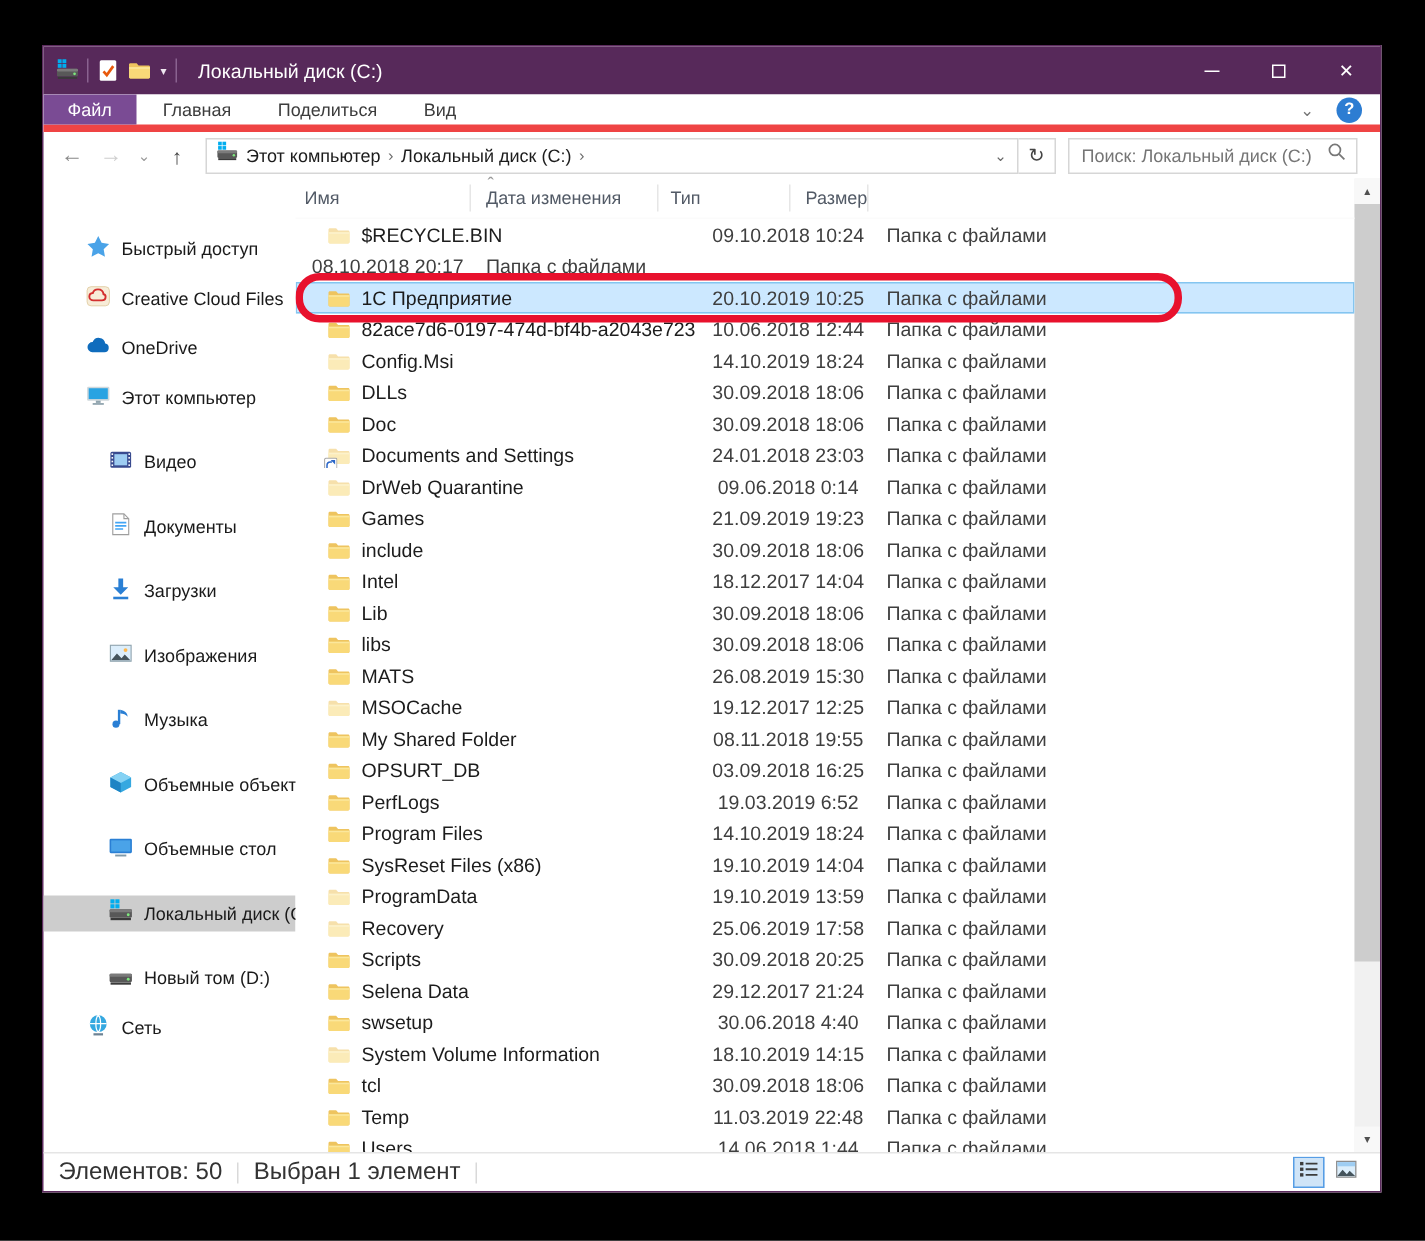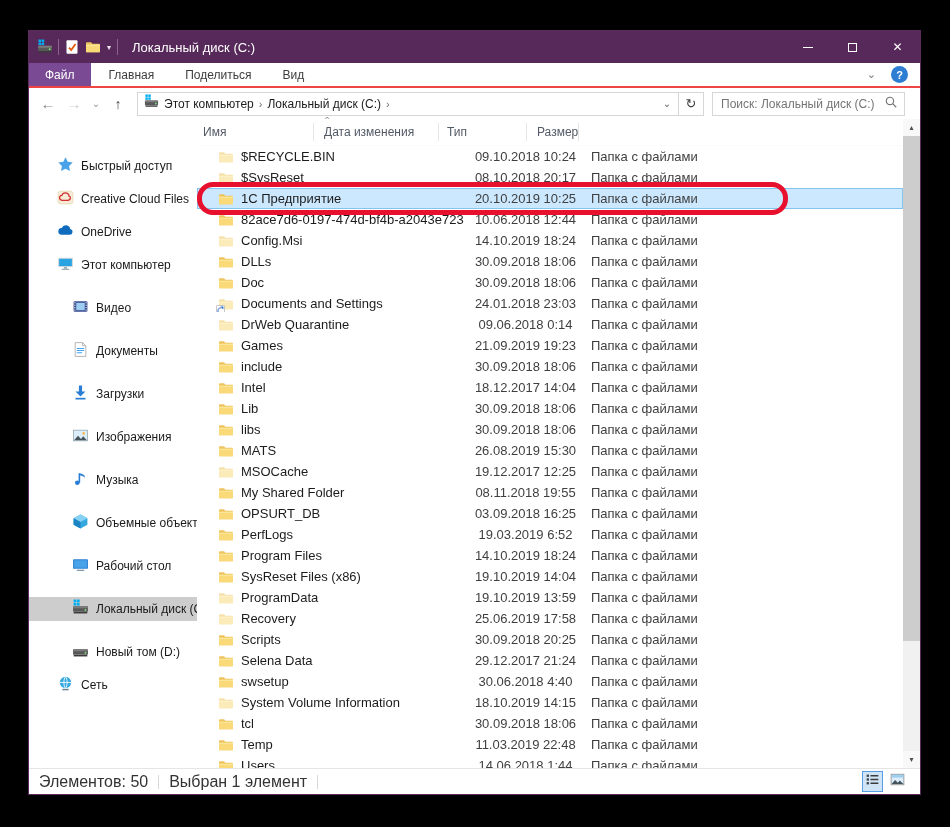--- a/index.html
+++ b/index.html
@@ -14,21 +14,21 @@
   .qat svg { width:16px; height:16px; display:block; }
   .qat-sep { width:1px; height:16px; background:#8a6390; }
   .qat-caret { font-size:8px; color:#efe6f0; padding:0 1px; }
   .tb-title { margin-left:14px; font-size:13px; color:#fff; white-space:nowrap; }
   .controls { margin-left:auto; display:flex; height:32px; }
   .ctrl { width:45px; height:32px; display:flex; align-items:center; justify-content:center; color:#fff; font-size:12px; }
   .min-glyph { width:10px; height:1px; background:#fff; }
   .max-glyph { width:9px; height:9px; border:1px solid #fff; }
 
   
-  .tabsrow { height:25px; background:#fff; display:flex; align-items:stretch; border-bottom:2px solid #ef4444; flex:0 0 auto; }
+  .tabsrow { height:25px; background:#fff; display:flex; align-items:stretch; border-bottom:5px solid #ef4444; flex:0 0 auto; }
   .tab { display:flex; align-items:center; padding:0 16px; font-size:12px; color:#3c3c3c; }
   .tab.active { background:var(--filetab,#7a4b94); color:#fff; }
   .tab:not(.active) { padding:0 13px; margin-left:5px; }
   .tabs-right { margin-left:auto; display:flex; align-items:center; gap:15px; padding-right:12px; }
   .ribbon-chevron { color:#777; font-size:11px; }
   .help-circle { width:17px; height:17px; border-radius:50%; background:#2d7dd2; color:#fff; font-size:11px; font-weight:bold; display:flex; align-items:center; justify-content:center; }
 
   
   .addressrow { height:31px; display:flex; align-items:center; padding:0 15px 0 6px; flex:0 0 auto; }
   .nav-btn { width:26px; text-align:center; font-size:15px; }
@@ -280,21 +280,21 @@
               <path d="M8 8.5v6L1.5 11V5z" fill="#1d84c4"></path>
             </svg></span>
           <span>Объемные объект</span>
         </div>
         <div class="side-item lvl1">
           <span><svg viewBox="0 0 16 16">
               <rect x="1" y="3" width="14" height="9" rx="0.8" fill="#2a7fd4"></rect>
               <rect x="2" y="4" width="12" height="7" fill="#4aa3e8"></rect>
               <rect x="4.5" y="12.9" width="7" height="1.2" fill="#7f9aaa"></rect>
             </svg></span>
-          <span>Рабочий стол</span>
+          <span>Объемные стол</span>
         </div>
         <div class="side-item lvl1 selected">
           <span><svg viewBox="0 0 16 16">
               <g fill="#00adef">
                 <rect x="1.5" y="0.5" width="2.6" height="2.6"></rect>
                 <rect x="4.6" y="0.5" width="2.6" height="2.6"></rect>
                 <rect x="1.5" y="3.6" width="2.6" height="2.6"></rect>
                 <rect x="4.6" y="3.6" width="2.6" height="2.6"></rect>
               </g>
               <rect x="1" y="6.8" width="14" height="5.2" rx="0.8" fill="#585858"></rect>
@@ -342,30 +342,20 @@
                   <path d="M1 5.8h14v1.1H1z" fill="#fbe79c"></path>
                 </svg>
               </span>
               <span>$RECYCLE.BIN</span>
             </span>
             <span class="cell-date">09.10.2018 10:24</span>
             <span class="cell-type">Папка с файлами</span>
             <span class="cell-size"></span>
           </div>
           <div class="row">
-            <span class="cell-name">
-              <span class="ficon dim">
-                <svg viewBox="0 0 16 16">
-                  <path d="M1 4.1c0-.5.4-.9.9-.9h4.2l1.3 1.5h6.7c.5 0 .9.4.9.9v6.8c0 .5-.4.9-.9.9H1.9c-.5 0-.9-.4-.9-.9z" fill="#eec45f"></path>
-                  <path d="M1 5.8h14v6.6c0 .5-.4.9-.9.9H1.9c-.5 0-.9-.4-.9-.9z" fill="#f9d978"></path>
-                  <path d="M1 5.8h14v1.1H1z" fill="#fbe79c"></path>
-                </svg>
-              </span>
-              <span>$SysReset</span>
-            </span>
             <span class="cell-date">08.10.2018 20:17</span>
             <span class="cell-type">Папка с файлами</span>
             <span class="cell-size"></span>
           </div>
           <div class="row selected">
             <span class="cell-name">
               <span class="ficon">
                 <svg viewBox="0 0 16 16">
                   <path d="M1 4.1c0-.5.4-.9.9-.9h4.2l1.3 1.5h6.7c.5 0 .9.4.9.9v6.8c0 .5-.4.9-.9.9H1.9c-.5 0-.9-.4-.9-.9z" fill="#eec45f"></path>
                   <path d="M1 5.8h14v6.6c0 .5-.4.9-.9.9H1.9c-.5 0-.9-.4-.9-.9z" fill="#f9d978"></path>

